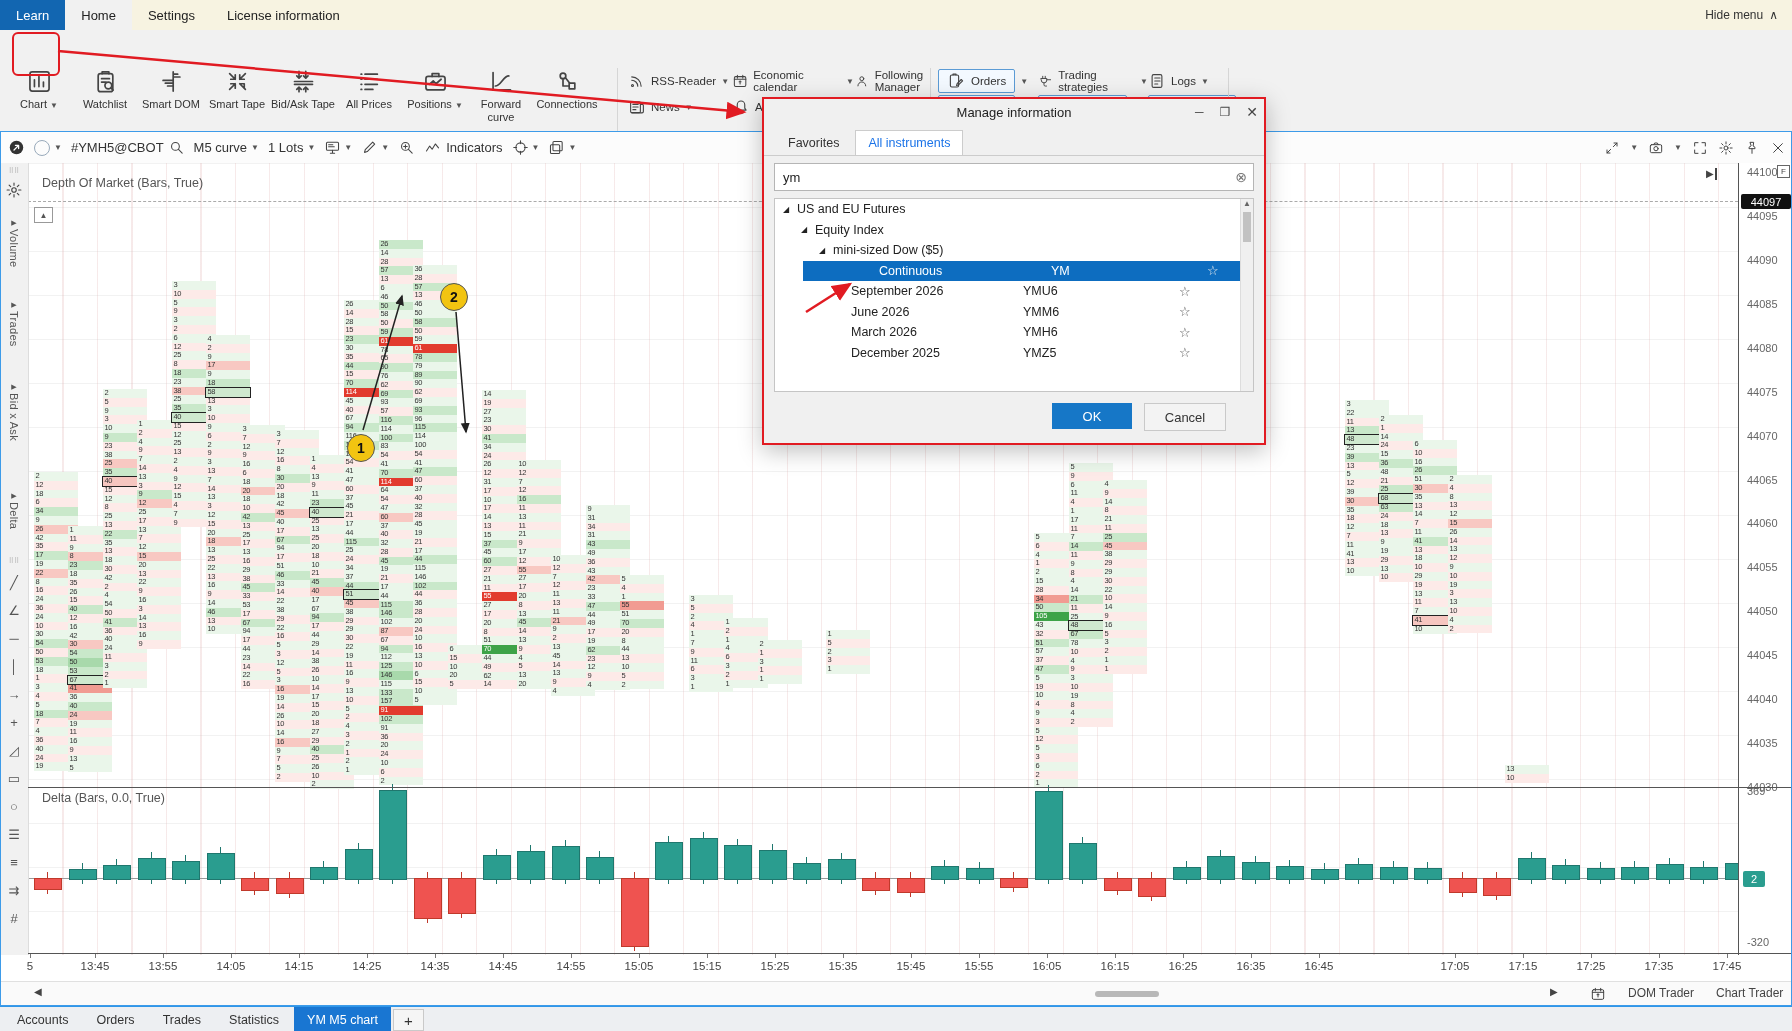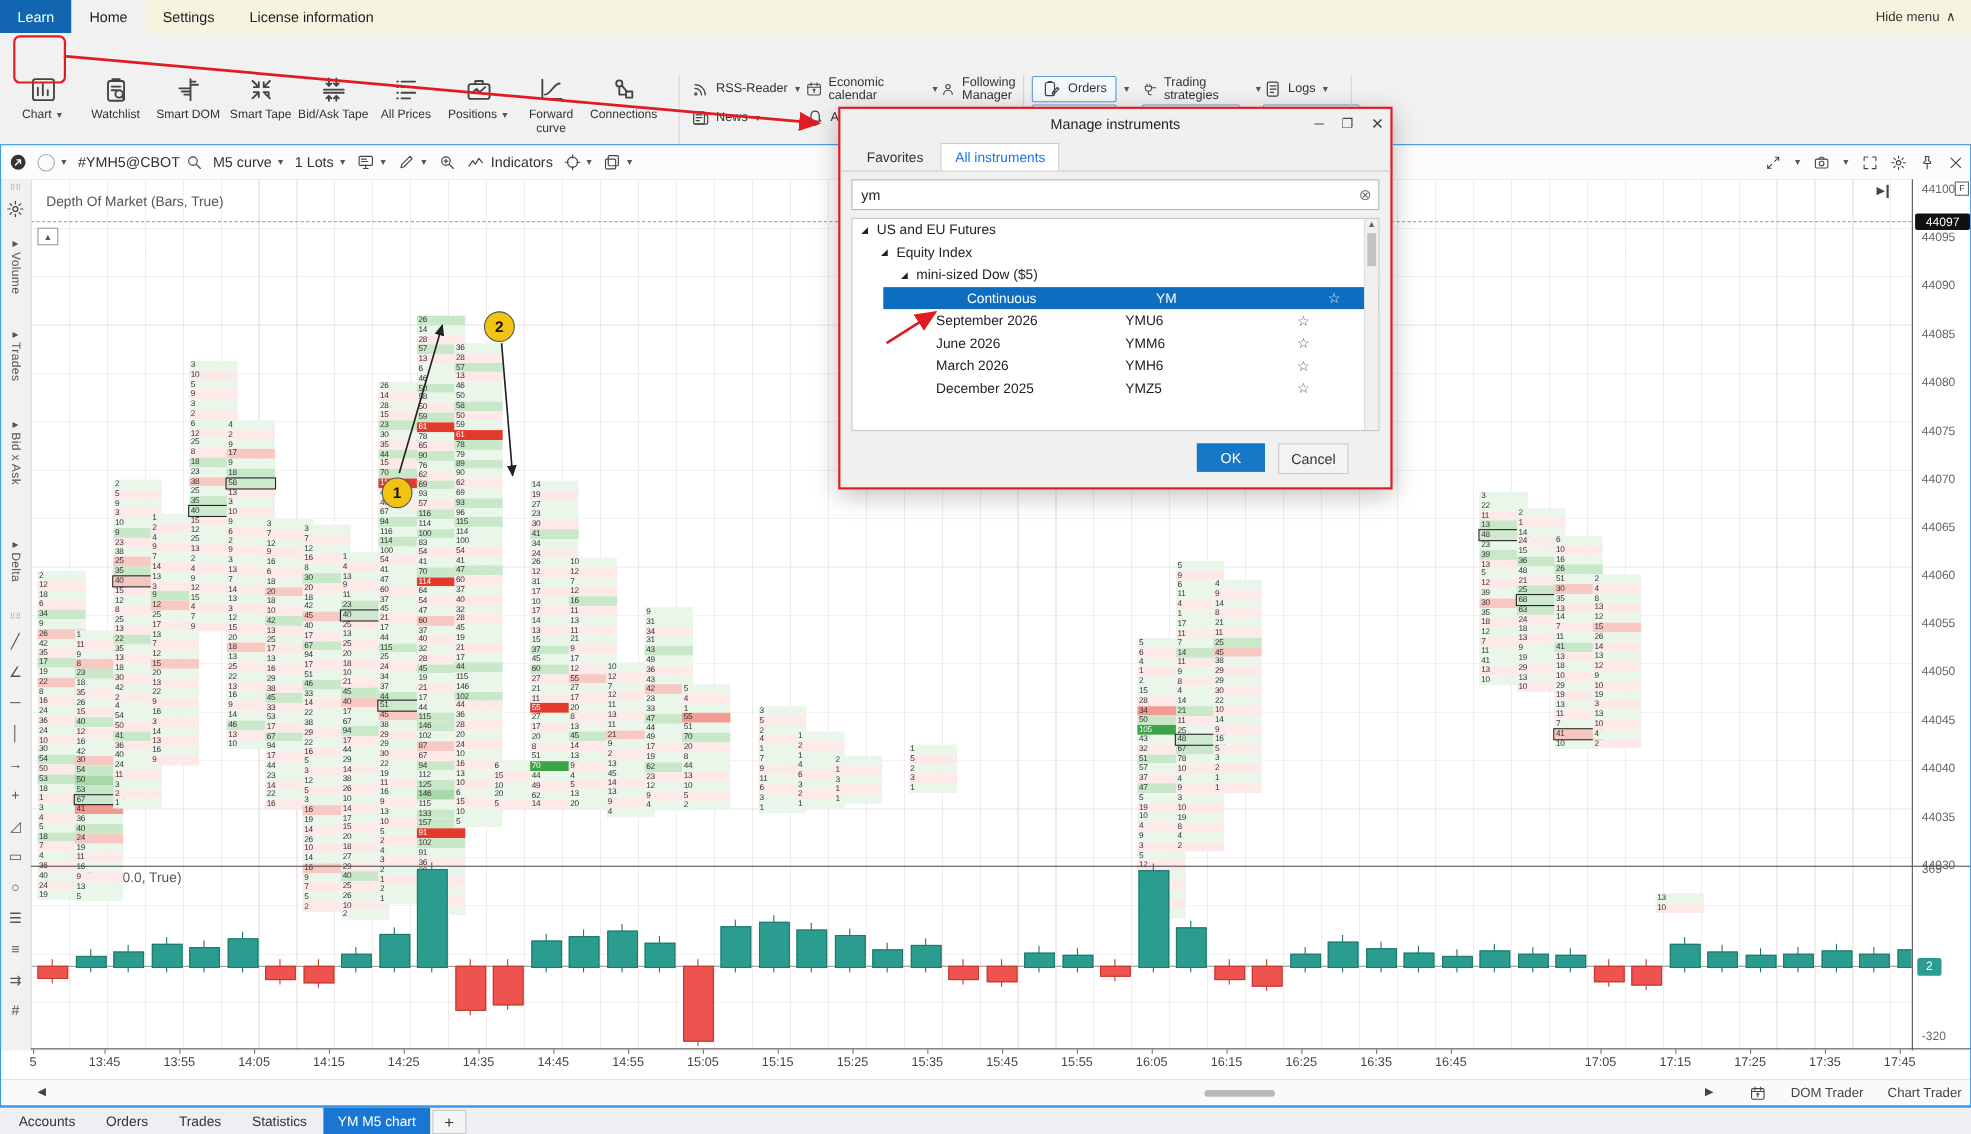--- a/index.html
+++ b/index.html
@@ -36,21 +36,21 @@
   #logo{width:20px;height:20px;}
   
   #leftstrip{left:0;top:163px;width:28px;height:792px;background:#f1f1f1;border-right:1px solid #ddd;z-index:5;}
   .vlabel{writing-mode:vertical-rl;font-size:11px;color:#555;letter-spacing:.3px;}
   .lsitem{position:absolute;left:0;width:28px;text-align:center;color:#555;}
   
   #plot{left:28px;top:163px;width:1710px;height:792px;overflow:hidden;background:#fff;
         background-image:repeating-linear-gradient(to right, rgba(222,170,170,.25) 0 1px, transparent 1px 34.5px),
                          repeating-linear-gradient(to bottom, rgba(0,0,0,.05) 0 1px, transparent 1px 44px);}
   .pane-title{position:absolute;font-size:12.5px;color:#555;}
-  .fp-col{position:absolute;width:44px;margin-top:47px;}
+  .fp-col{position:absolute;width:44px;}
   .fp-col span{display:block;height:8.8px;line-height:8.8px;font-size:7.5px;letter-spacing:-.3px;
                padding-left:1.5px;color:#333;white-space:nowrap;overflow:hidden;}
   .g1{background:#eaf6ea;} .g2{background:#c9e8ca;} .g3{background:#a8d9ab;}
   .r1{background:#fdeae8;} .r2{background:#f8c8c2;} .r3{background:#f19b92;}
   .hg{background:#3da348;color:#fff !important;} .hr{background:#e23b2e;color:#fff !important;}
   .poc{background:#cfe9cf;outline:1px solid #222;} .pocr{background:#f6c6c0;outline:1px solid #222;}
   .dbar{position:absolute;}
   .dwick{position:absolute;width:1px;}
   
   #paxis{left:1738px;top:163px;width:54px;height:792px;border-left:1px solid #555;background:#fff;font-size:11px;color:#666;}
@@ -90,21 +90,21 @@
   .drow{height:20.5px;display:flex;align-items:center;position:relative;color:#222;}
   .drow .arrow{position:absolute;font-size:8px;color:#222;}
   .drow .code{position:absolute;left:248px;}
   .drow .star{position:absolute;left:404px;color:#555;font-size:13px;}
   .drow.selected{background:#0d6dc0;color:#fff;margin-left:28px;}
   .drow.selected .star{color:#eee;}
   #dlg-scroll{position:absolute;right:0;top:0;width:12px;height:100%;background:#f0f0f0;border-left:1px solid #ddd;
               font-size:8px;color:#666;text-align:center;}
   #dlg-scroll .thumb{position:absolute;left:2px;top:13px;width:8px;height:30px;background:#c2c2c2;}
   #dlg-buttons{position:absolute;right:38px;bottom:12px;display:flex;gap:12px;}
-  .dbtn{width:62px;height:26px;display:flex;align-items:center;justify-content:center;font-size:13px;}
+  .dbtn{width:80px;height:26px;display:flex;align-items:center;justify-content:center;font-size:13px;}
   .dbtn.primary{background:#1677c7;color:#fff;}
   .dbtn.plain{background:#f3f3f3;border:1px solid #c9c9c9;color:#333;}
   
   #overlay{left:0;top:0;width:1792px;height:1031px;pointer-events:none;z-index:60;}
   .anno-circle{position:absolute;width:26px;height:26px;border-radius:50%;background:#f2c411;border:1.5px solid #555;
                display:flex;align-items:center;justify-content:center;font-size:14px;font-weight:bold;color:#111;z-index:20;}
   #redbox{left:12px;top:32px;width:44px;height:40px;border:2.5px solid #e11b22;border-radius:6px;z-index:61;pointer-events:none;}
   #collapse-box{left:6px;top:44px;width:17px;height:14px;border:1px solid #999;background:#fff;font-size:8px;color:#555;
                 display:flex;align-items:center;justify-content:center;}
   #goend{position:absolute;font-size:10px;color:#444;border-right:2px solid #444;padding-right:1px;line-height:12px;}
@@ -1560,21 +1560,21 @@
       <div class="btab  ">Accounts</div>
       <div class="btab  ">Orders</div>
       <div class="btab  ">Trades</div>
       <div class="btab  ">Statistics</div>
       <div class="btab active ">YM M5 chart</div>
       <div class="btab  plus">+</div>
     </div>
 
   <div id="dialog" class="abs">
     <div id="dlg-title">
-      <span>Manage instruments</span>
+      <span>Manage information</span>
       <div id="dlg-controls">
         <span>─</span>
         <span>❐</span>
         <span style="font-size:14px;">✕</span>
       </div>
     </div>
     <div id="dlg-tabs">
         <div class="dtab ">Favorites</div>
         <div class="dtab active">All instruments</div>
       </div>

